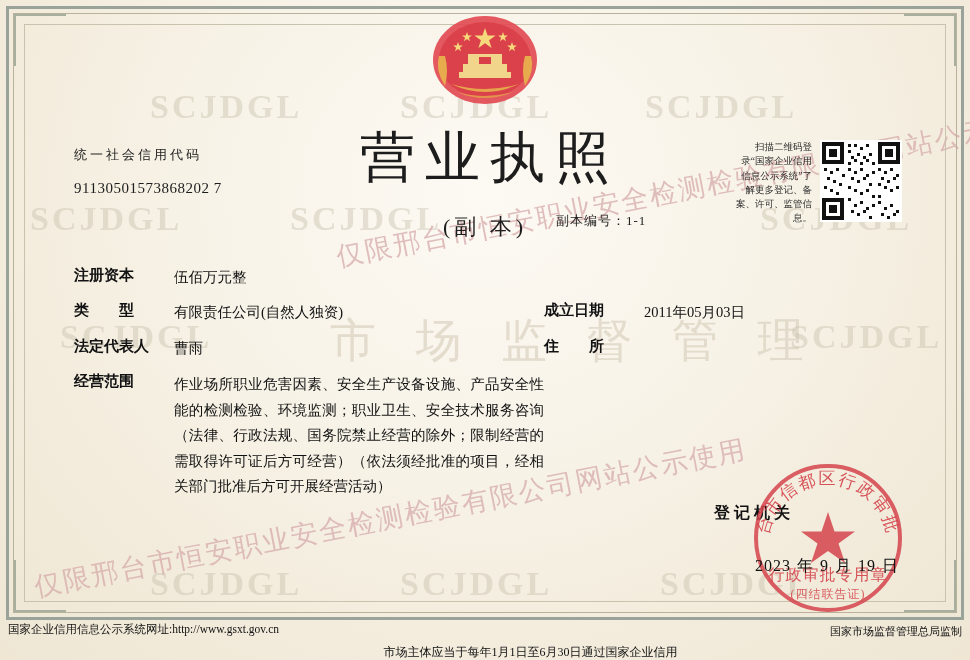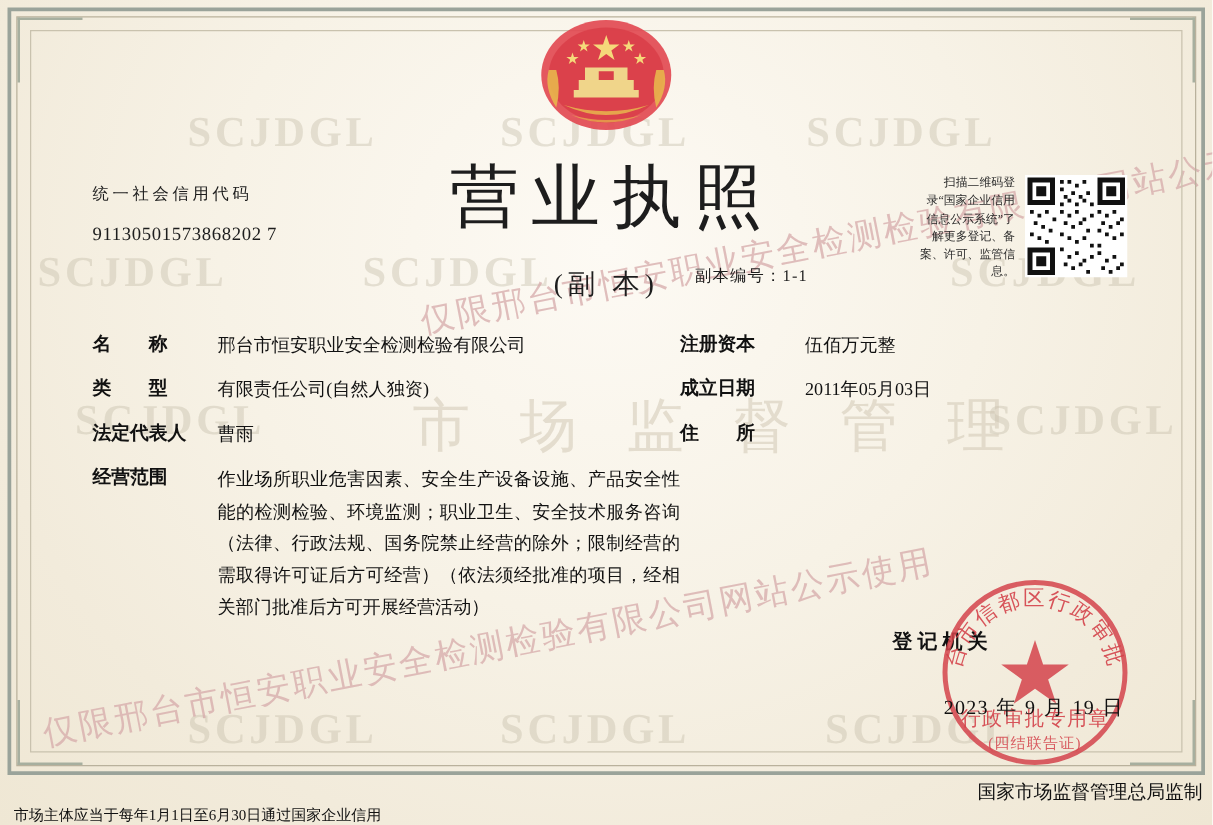--- a/index.html
+++ b/index.html
@@ -303,21 +303,21 @@
     font-family: "Liberation Serif", serif;
     font-size: 12px;
     color: #111;
     text-align: center;
     line-height: 1.45;
     width: 300px;
     margin-top: 22px;
   }
   .footer-right {
     font-family: "Liberation Serif", serif;
-    font-size: 15px;
+    font-size: 11px;
     color: #111;
     white-space: nowrap;
     padding-top: 2px;
     padding-left: 48px;
   }
 </style>
 </head>
 <body>
 
 <div class="license">
@@ -471,24 +471,20 @@
         </g>
       </svg>
     </div>
   </div>
 
   <div class="copy-no">副本编号：1-1</div>
 
   <div class="fields">
 
     <div class="row">
-      <div class="col-left">
-        <div class="lbl label-spread-2">名　　称</div>
-        <div class="val">邢台市恒安职业安全检测检验有限公司</div>
-      </div>
       <div class="col-right">
         <div class="lbl label-plain">注册资本</div>
         <div class="val">伍佰万元整</div>
       </div>
     </div>
 
     <div class="row">
       <div class="col-left">
         <div class="lbl label-spread-2">类　　型</div>
         <div class="val">有限责任公司(自然人独资)</div>
@@ -532,17 +528,18 @@
       <text x="86" y="128" text-anchor="middle" font-family="Liberation Serif, serif" font-size="16" fill="#d4434b" opacity="0.9" letter-spacing="1">行政审批专用章</text>
       <text x="86" y="146" text-anchor="middle" font-family="Liberation Serif, serif" font-size="12" fill="#d4434b" opacity="0.85" letter-spacing="1">(四结联告证)</text>
     </svg>
   </div>
 
   <div class="date-line">
     <span>2023</span><span>年</span><span>9</span><span>月</span><span>19</span><span>日</span>
   </div>
 
   <div class="footer">
+    <div class="footer-left">国家企业信用信息公示系统网址:http://www.gsxt.gov.cn</div>
     <div class="footer-center">市场主体应当于每年1月1日至6月30日通过国家企业信用信息公示系统报送公示年度报告。</div>
     <div class="footer-right">国家市场监督管理总局监制</div>
   </div>
 
 </div>
 
 </body></html>

